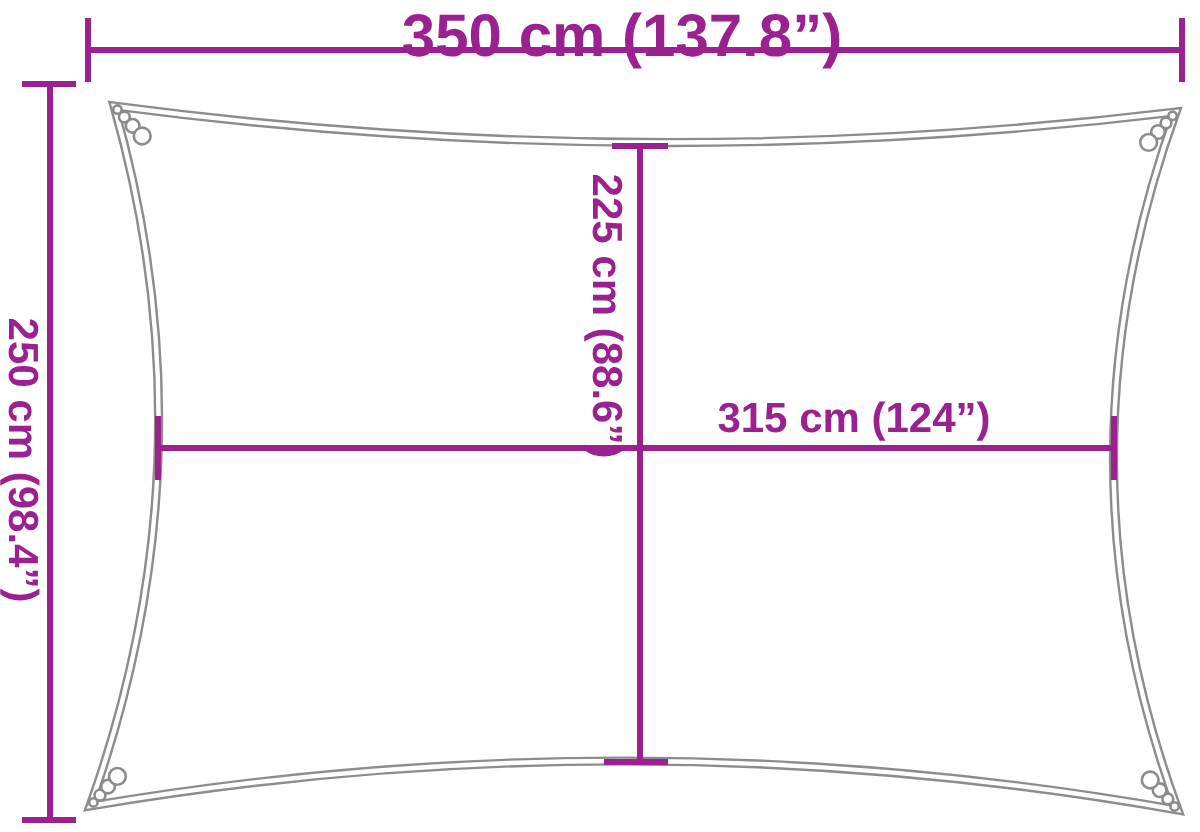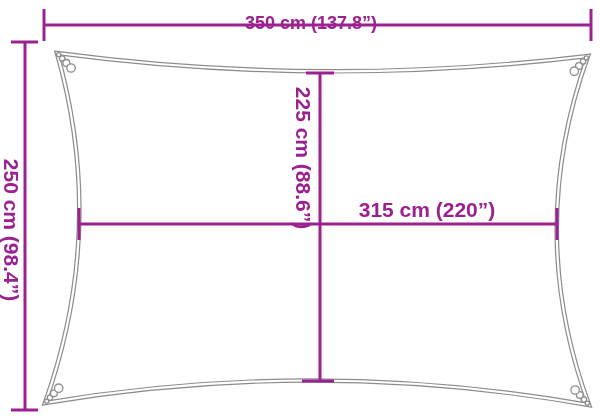--- a/index.html
+++ b/index.html
@@ -16,21 +16,21 @@
   .rings circle{fill:#fff;stroke:var(--outline,#8C8C8C);stroke-width:1.3px;}
   .dims line{stroke:var(--accent,#9B2190);stroke-width:3px;}
   .dim-label{
     position:absolute;
     color:var(--accent,#9B2190);
     font-weight:700;
     white-space:nowrap;
     line-height:1;
     letter-spacing:0;
   }
-  .lbl-top{font-size:18px;left:311px;top:14px;transform:translateX(-50%);text-align:center;}
+  .lbl-top{font-size:30px;left:311px;top:4px;transform:translateX(-50%);text-align:center;}
   .lbl-left{font-size:21px;left:11px;top:230px;transform:translate(-50%,-50%) rotate(90deg);}
   .lbl-innerh{font-size:21px;left:303px;top:158px;transform:translate(-50%,-50%) rotate(90deg);}
   .lbl-innerw{font-size:21px;left:427px;top:199px;transform:translateX(-50%);}
 </style>
 </head>
 <body>
 
 <div class="canvas" style="--accent: #9B2190; --outline: #8C8C8C; --bg: #FFFFFF;">
 
   <svg width="600" height="416" viewBox="0 0 600 416">
@@ -77,14 +77,14 @@
         <line x1="79" y1="224" x2="557" y2="224"></line>
         <line x1="79" y1="208" x2="79" y2="240"></line>
         <line x1="557" y1="208" x2="557" y2="240"></line>
       </g>
     </g>
   </svg>
 
   <div class="dim-label lbl-top">350 cm (137.8”)</div>
   <div class="dim-label lbl-left">250 cm (98.4”)</div>
   <div class="dim-label lbl-innerh">225 cm (88.6”)</div>
-  <div class="dim-label lbl-innerw">315 cm (220”)</div>
+  <div class="dim-label lbl-innerw">315 cm (124”)</div>
 </div>
 
 </body></html>

